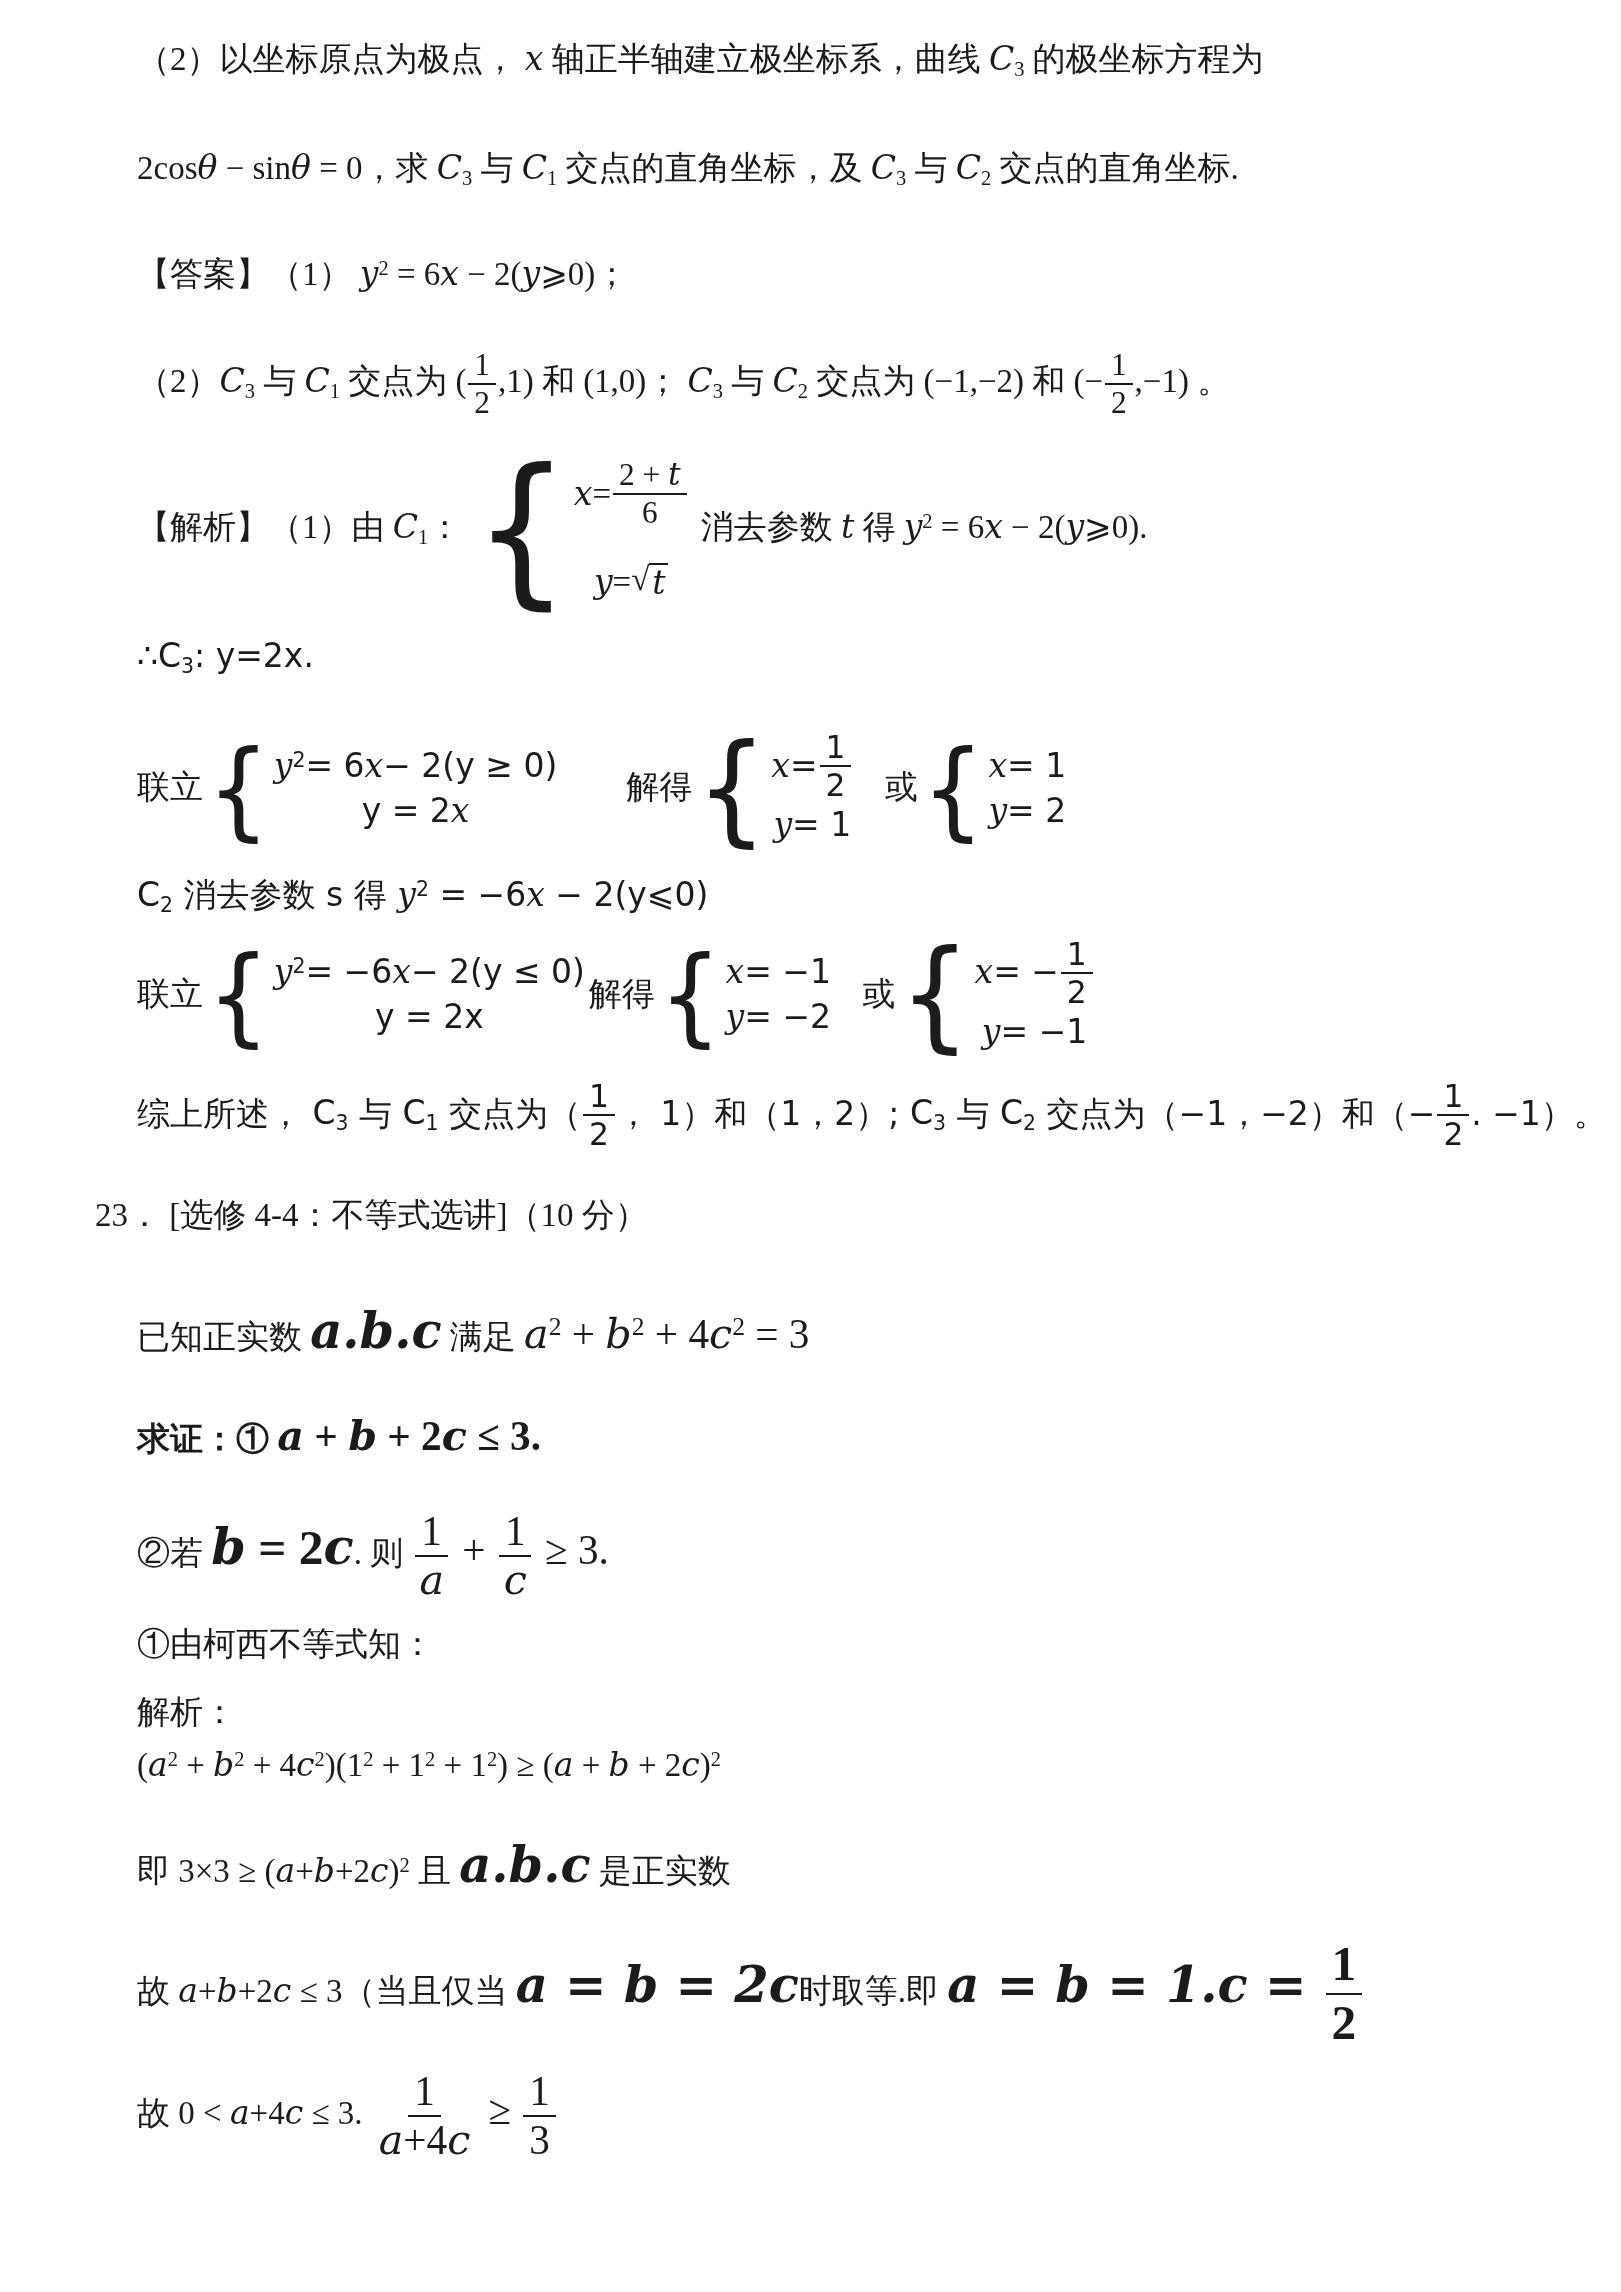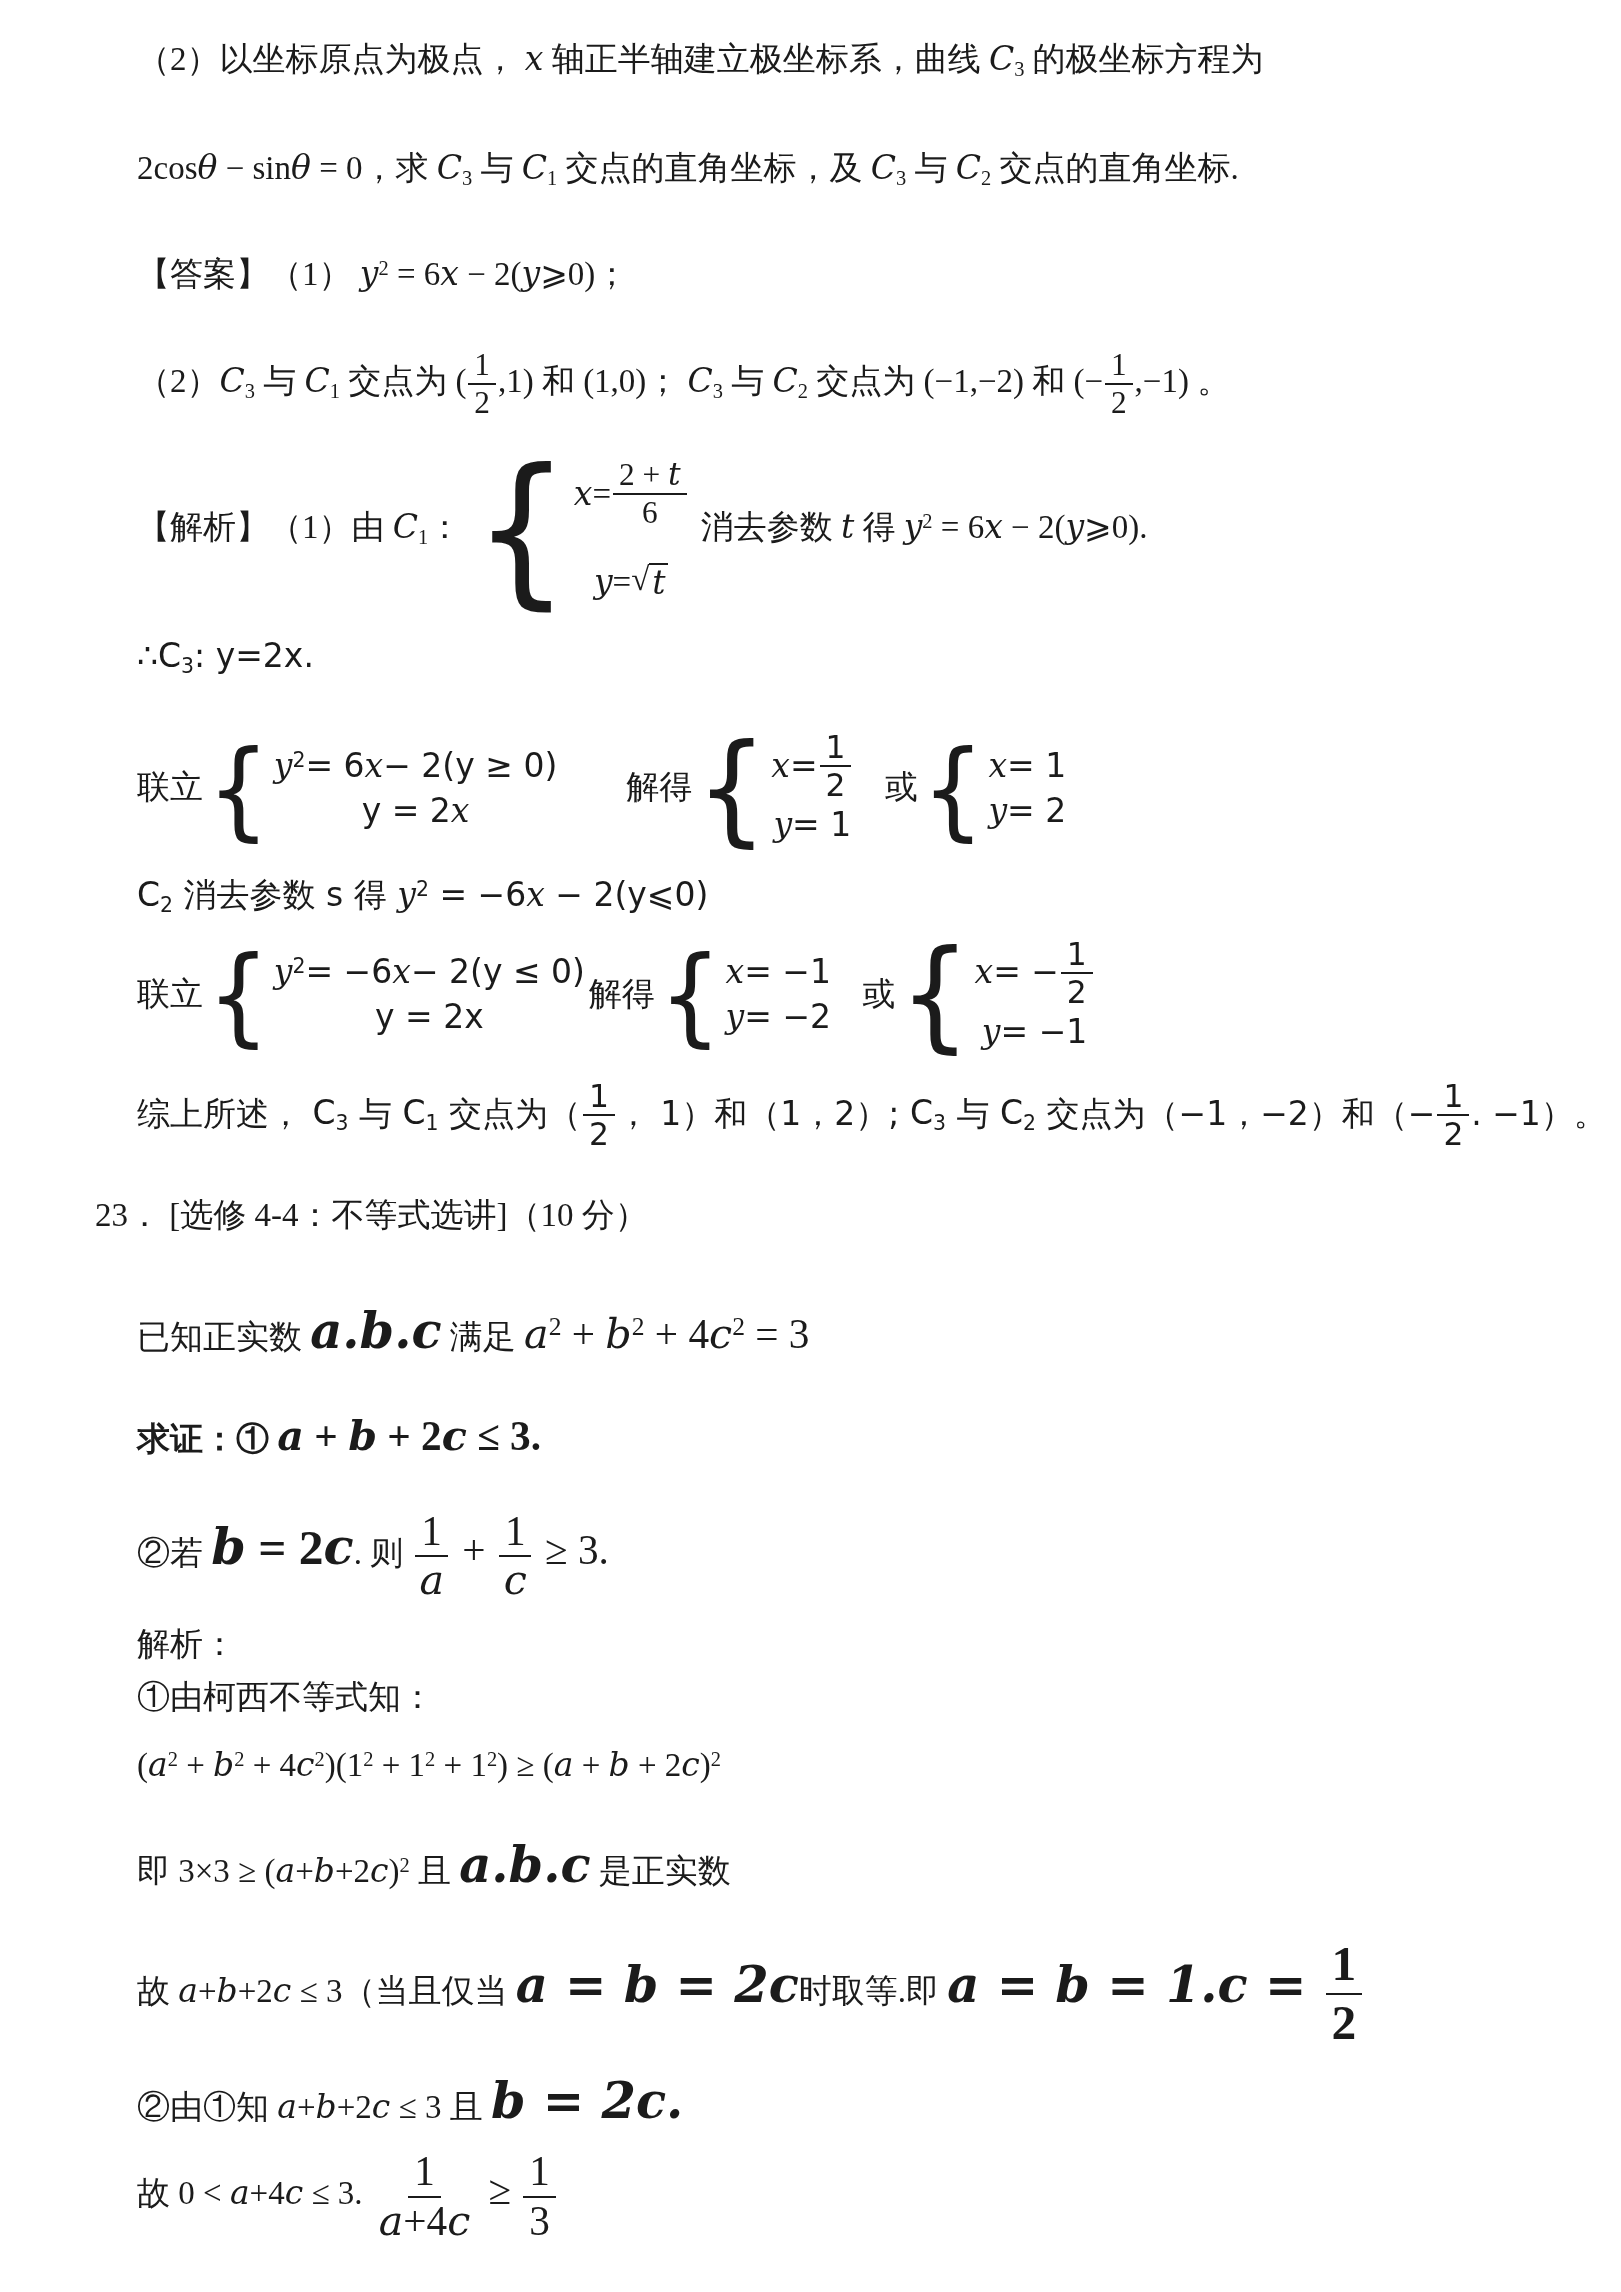--- a/index.html
+++ b/index.html
@@ -175,29 +175,28 @@
       <div class="line" style="margin-bottom: 61px;"><span>23． [选修 4-4：不等式选讲]（10 分）</span></div>
       <div class="line indent1" style="margin-bottom: 43px;"><span>已知正实数 </span><span class="mi xl">a.b.c</span><span> 满足 </span><span class="lg"><span class="mi">a</span><span class="sup">2</span></span><span class="lg"> + </span><span class="lg"><span class="mi">b</span><span class="sup">2</span></span><span class="lg"> + 4</span><span class="lg"><span class="mi">c</span><span class="sup">2</span></span><span class="lg"> = 3</span></div>
       <div class="line indent1" style="margin-bottom: 43px; font-weight: bold;"><span>求证：① </span><span class="mi lg">a</span><span class="lg"> + </span><span class="mi lg">b</span><span class="lg"> + 2</span><span class="mi lg">c</span><span class="lg"> ≤ 3.</span></div>
       <div class="line indent1" style="margin-bottom: 17.6px;"><span>②若 </span><span class="mi xl">b</span><span class="xl"> = 2</span><span class="mi xl">c</span><span>. 则 </span><span class="frac lg">
           <span class="fnum"><span>1</span></span>
           <span class="fden"><span class="mi">a</span></span>
         </span><span class="lg"> + </span><span class="frac lg">
           <span class="fnum"><span>1</span></span>
           <span class="fden"><span class="mi">c</span></span>
         </span><span class="lg"> ≥ 3.</span></div>
+      <div class="line indent1" style="margin-bottom: 23.5px;"><span>①由柯西不等式知：</span></div>
       <div class="line indent1" style="margin-bottom: 7.8px;"><span>解析：</span></div>
-      <div class="line indent1" style="margin-bottom: 23.5px;"><span>①由柯西不等式知：</span></div>
       <div class="line indent1" style="margin-bottom: 45px;"><span>(</span><span><span class="mi">a</span><span class="sup">2</span></span><span> + </span><span><span class="mi">b</span><span class="sup">2</span></span><span> + 4</span><span><span class="mi">c</span><span class="sup">2</span></span><span>)(</span><span><span>1</span><span class="sup">2</span></span><span> + </span><span><span>1</span><span class="sup">2</span></span><span> + </span><span><span>1</span><span class="sup">2</span></span><span>) ≥ (</span><span class="mi">a</span><span> + </span><span class="mi">b</span><span> + 2</span><span class="mi">c</span><span><span>)</span><span class="sup">2</span></span></div>
       <div class="line indent1" style="margin-bottom: 37px;"><span>即 3×3 ≥ (</span><span class="mi">a</span><span>+</span><span class="mi">b</span><span>+2</span><span class="mi">c</span><span><span>)</span><span class="sup">2</span></span><span> 且 </span><span class="mi xl">a.b.c</span><span> 是正实数</span></div>
       <div class="line indent1" style="margin-bottom: 15.7px;"><span>故 </span><span class="mi">a</span><span>+</span><span class="mi">b</span><span>+2</span><span class="mi">c</span><span> ≤ 3（当且仅当 </span><span class="mi xl">a = b = 2c</span><span>时取等.即 </span><span class="mi xl">a = b = 1.c = </span><span class="frac xl">
           <span class="fnum"><span>1</span></span>
           <span class="fden"><span>2</span></span>
         </span></div>
-      <div class="line indent1" style="margin-bottom: 13.7px;"><span>②由①知 </span><span class="mi">a</span><span>+</span><span class="mi">b</span><span>+2</span><span class="mi">c</span><span> ≤ 3 且 </span><span class="mi xl">b = 2c.</span></div>
       <div class="line indent1" style="margin-bottom: 11.8px;"><span>故 0 &lt; </span><span class="mi">a</span><span>+4</span><span class="mi">c</span><span> ≤ 3. </span><span class="frac lg">
           <span class="fnum"><span>1</span></span>
           <span class="fden"><span class="mi">a</span><span>+4</span><span class="mi">c</span></span>
         </span><span class="lg"> ≥ </span><span class="frac lg">
           <span class="fnum"><span>1</span></span>
           <span class="fden"><span>3</span></span>
         </span></div>
     </div>
 </div>
 

